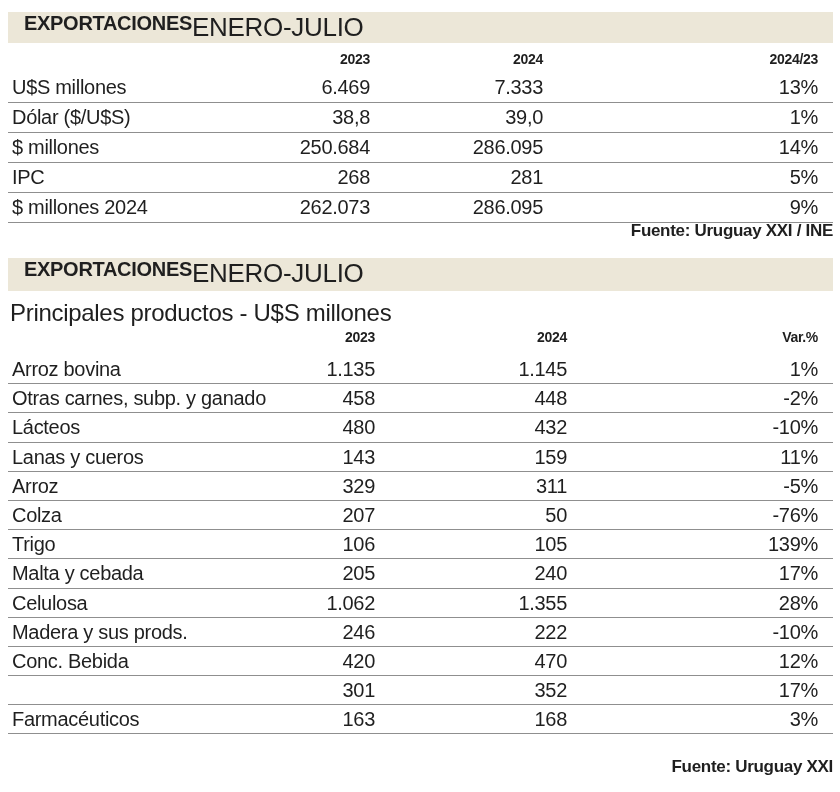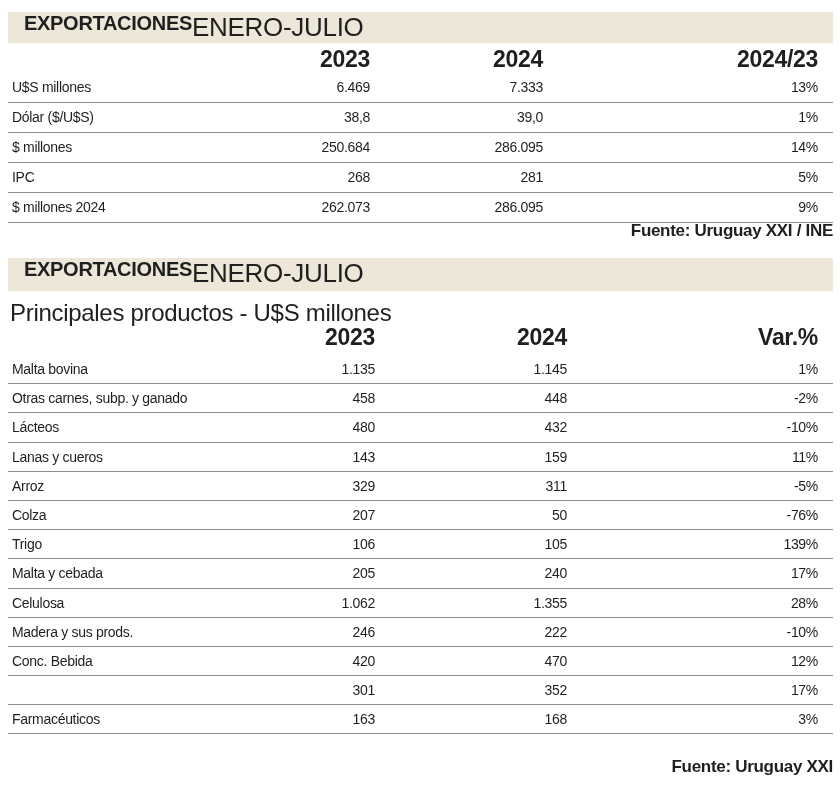--- a/index.html
+++ b/index.html
@@ -9,23 +9,23 @@
     font-family:"Liberation Sans",sans-serif;color:var(--ink);
     letter-spacing:-0.3px;overflow:hidden;
   }
   .sec{position:absolute;left:0;top:0;width:840px;}
   .bar{
     position:absolute;left:8px;width:825px;background:var(--hdr);
     display:flex;align-items:flex-start;padding-left:16px;box-sizing:border-box;
   }
   .bar .b{font-weight:bold;font-size:20px;}
   .bar .t{font-size:26px;}
-  .colhead{position:absolute;left:8px;width:825px;height:26px;line-height:26px;font-weight:bold;font-size:23px;}
+  .colhead{position:absolute;left:8px;width:825px;height:26px;line-height:26px;font-weight:bold;font-size:14px;}
   .rows{position:absolute;left:8px;width:825px;}
-  .trow{position:relative;border-bottom:1.5px solid var(--rule);font-size:14px;}
+  .trow{position:relative;border-bottom:1.5px solid var(--rule);font-size:20px;}
   .lbl{position:absolute;left:4px;top:0;white-space:nowrap;}
   .v{position:absolute;top:0;white-space:nowrap;}
   .t1 .v1{right:463px;} .t1 .v2{right:290px;} .t1 .v3{right:15px;}
   .t2 .v1{right:458px;} .t2 .v2{right:266px;} .t2 .v3{right:15px;}
   .t1 .bar{top:12px;height:31px;}
   .t1 .colhead{top:46px;}
   .t1 .rows{top:73px;}
   .t1 .trow{height:29px;line-height:29px;}
   .t2 .bar{top:258px;height:33px;}
   .subtitle{position:absolute;left:10px;top:299px;font-size:24px;}
@@ -90,21 +90,21 @@
     <span class="t">ENERO-JULIO</span>
   </div>
   <div class="subtitle">Principales productos - U$S millones</div>
   <div class="colhead">
     <span class="v v1">2023</span>
     <span class="v v2">2024</span>
     <span class="v v3">Var.%</span>
   </div>
   <div class="rows">
       <div class="trow">
-        <span class="lbl">Malta bovina</span>
+        <span class="lbl">Arroz bovina</span>
         <span class="v v1">1.135</span>
         <span class="v v2">1.145</span>
         <span class="v v3">1%</span>
       </div>
       <div class="trow">
         <span class="lbl">Otras carnes, subp. y ganado</span>
         <span class="v v1">458</span>
         <span class="v v2">448</span>
         <span class="v v3">-2%</span>
       </div>

